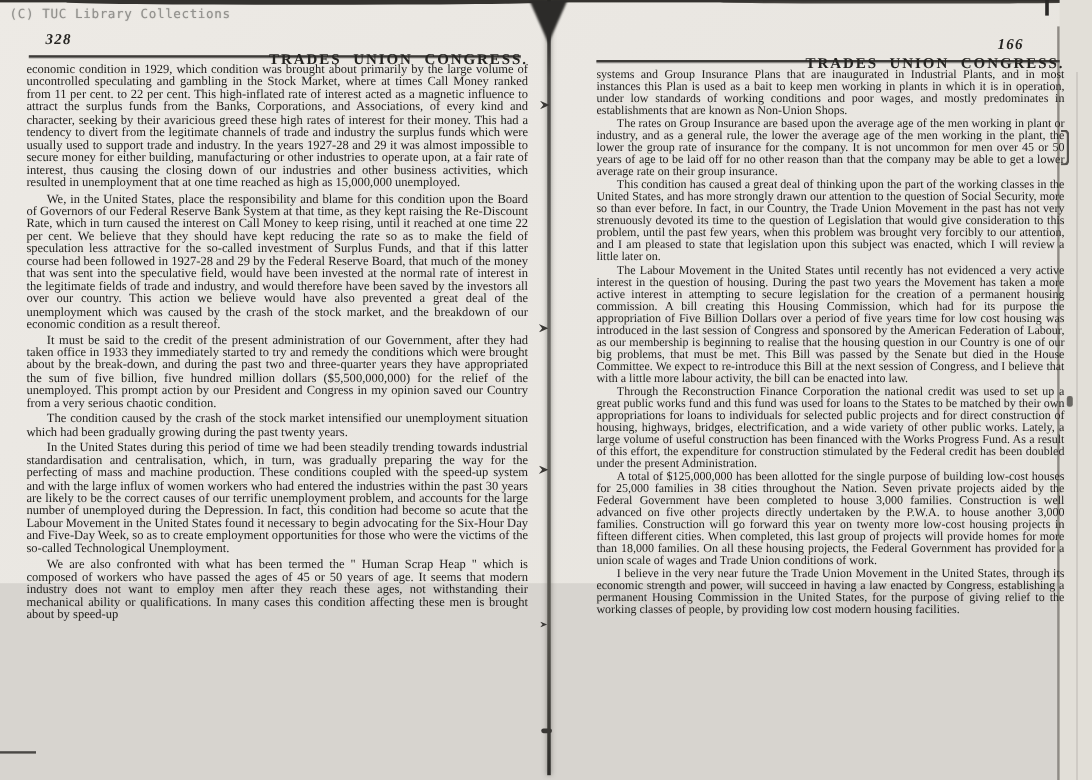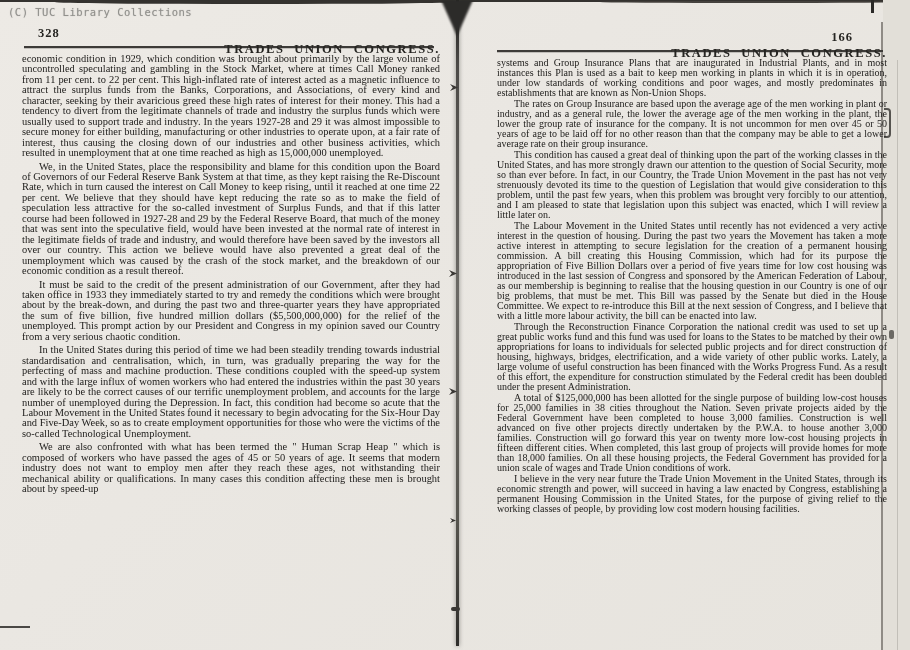--- a/index.html
+++ b/index.html
@@ -1,18 +1,18 @@
 <!DOCTYPE html>
 <html><head>
 <meta charset="utf-8">
 <style>
   html,body{margin:0;padding:0;}
   body{width:910px;height:650px;overflow:hidden;background:#d7d4cf;}
   .scan{
-    position:relative;width:910px;height:650px;
+    position:relative;width:910px;height:486px;
     background:linear-gradient(135deg,#edeae5 0%,#eae7e2 40%,#e7e4de 100%);
     font-family:"Liberation Serif","DejaVu Serif",serif;
     color:#22211f;
   }
   
   .top-edge{position:absolute;left:0;top:0;width:910px;height:2px;background:#34322f;}
   .top-edge-wave{position:absolute;left:55px;top:0;width:400px;height:4px;border-radius:50%;background:#34322f;}
   .top-edge-wave2{position:absolute;left:600px;top:1px;width:310px;height:2px;border-radius:50%;background:#45423e;}
   .bottom-tick{position:absolute;left:0;top:626px;width:30px;height:2px;background:#4a4845;}
   .gutter-line{
@@ -40,21 +40,21 @@
     position:absolute;left:8px;top:6px;
     font-family:"DejaVu Sans Mono","Liberation Mono",monospace;
     font-size:10.5px;color:#92918d;letter-spacing:.5px;
     text-shadow:0 0 1px #b5b4b0;
   }
   
   .page{position:absolute;}
   .page-left{left:22px;top:26px;width:418px;}
   .page-right{left:497px;top:30px;width:390px;}
   .header-row{position:relative;height:15px;}
-  .page-num{position:absolute;font-weight:bold;font-size:12.5px;letter-spacing:1px;color:#262522;}
+  .page-num{position:absolute;font-weight:bold;font-size:12.5px;letter-spacing:1px;color:#262522;font-style:italic;}
   .page-left .page-num{left:16px;top:0;}
   .page-right .page-num{right:34px;top:0;}
   .header-title{
     position:absolute;left:0;right:0;top:16px;text-align:right;
     font-weight:bold;font-size:12.5px;letter-spacing:1.6px;word-spacing:5px;color:#262522;
   }
   .header-rule{height:2px;background:#3d3b38;margin-top:5px;box-shadow:0 1px 0 rgba(150,148,143,.5);}
   .page-left .header-rule{margin-left:2px;margin-right:6px;}
   .page-right .header-rule{margin-left:0;margin-right:4px;}
   .body-text{margin-top:6px;}
@@ -96,20 +96,21 @@
   <div class="page page-left">
     <div class="header-row">
       <span class="page-num">328</span>
       <span class="header-title">TRADES UNION CONGRESS.</span>
     </div>
     <div class="header-rule"></div>
     <div class="body-text">
       <p class="para no-indent">economic condition in 1929, which condition was brought about primarily by the large volume of uncontrolled speculating and gambling in the Stock Market, where at times Call Money ranked from 11 per cent. to 22 per cent.  This high-inflated rate of interest acted as a magnetic influence to attract the surplus funds from the Banks, Corporations, and Associations, of every kind and character, seeking by their avaricious greed these high rates of interest for their money.  This had a tendency to divert from the legitimate channels of trade and industry the surplus funds which were usually used to support trade and industry.  In the years 1927-28 and 29 it was almost impossible to secure money for either building, manufacturing or other industries to operate upon, at a fair rate of interest, thus causing the closing down of our industries and other business activities, which resulted in unemployment that at one time reached as high as 15,000,000 unemployed.</p>
       <p class="para indent">We, in the United States, place the responsibility and blame for this condition upon the Board of Governors of our Federal Reserve Bank System at that time, as they kept raising the Re-Discount Rate, which in turn caused the interest on Call Money to keep rising, until it reached at one time 22 per cent.  We believe that they should have kept reducing the rate so as to make the field of speculation less attractive for the so-called investment of Surplus Funds, and that if this latter course had been followed in 1927-28 and 29 by the Federal Reserve Board, that much of the money that was sent into the speculative field, would have been invested at the normal rate of interest in the legitimate fields of trade and industry, and would therefore have been saved by the investors all over our country.  This action we believe would have also prevented a great deal of the unemployment which was caused by the crash of the stock market, and the breakdown of our economic condition as a result thereof.</p>
       <p class="para indent">It must be said to the credit of the present administration of our Government, after they had taken office in 1933 they immediately started to try and remedy the conditions which were brought about by the break-down, and during the past two and three-quarter years they have appropriated the sum of five billion, five hundred million dollars ($5,500,000,000) for the relief of the unemployed.  This prompt action by our President and Congress in my opinion saved our Country from a very serious chaotic condition.</p>
+      <p class="para indent">The condition caused by the crash of the stock market intensified our unemployment situation which had been gradually growing during the past twenty years.</p>
       <p class="para indent">In the United States during this period of time we had been steadily trending towards industrial standardisation and centralisation, which, in turn, was gradually preparing the way for the perfecting of mass and machine production.  These conditions coupled with the speed-up system and with the large influx of women workers who had entered the industries within the past 30 years are likely to be the correct causes of our terrific unemployment problem, and accounts for the large number of unemployed during the Depression.  In fact, this condition had become so acute that the Labour Movement in the United States found it necessary to begin advocating for the Six-Hour Day and Five-Day Week, so as to create employment opportunities for those who were the victims of the so-called Technological Unemployment.</p>
       <p class="para indent">We are also confronted with what has been termed the " Human Scrap Heap " which is composed of workers who have passed the ages of 45 or 50 years of age.  It seems that modern industry does not want to employ men after they reach these ages, not withstanding their mechanical ability or qualifications. In many cases this condition affecting these men is brought about by speed-up</p>
     </div>
   </div>
 
   <div class="page page-right">
     <div class="header-row">
       <span class="header-title">TRADES UNION CONGRESS.</span>
       <span class="page-num">166</span>
     </div>

